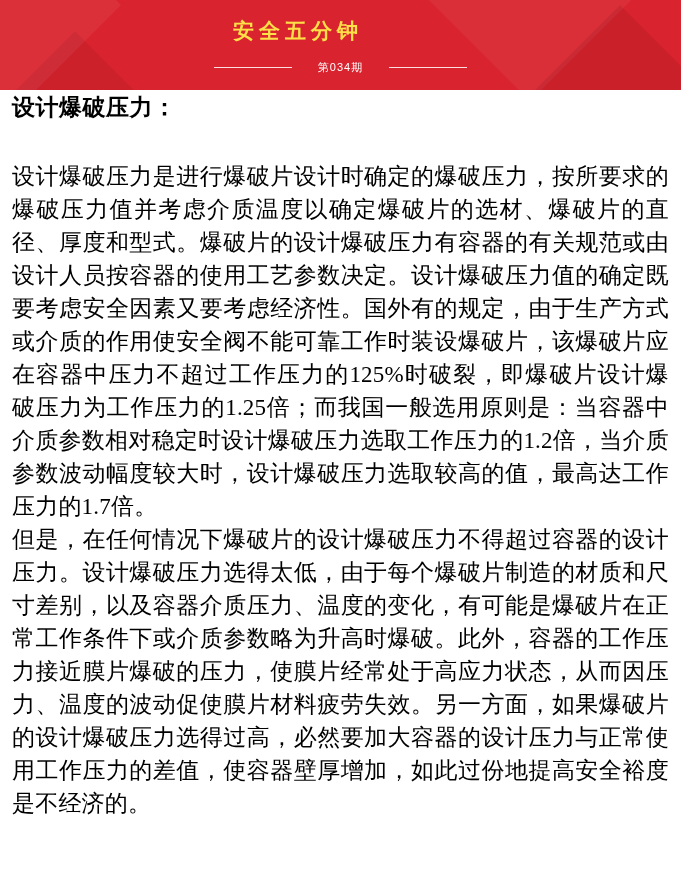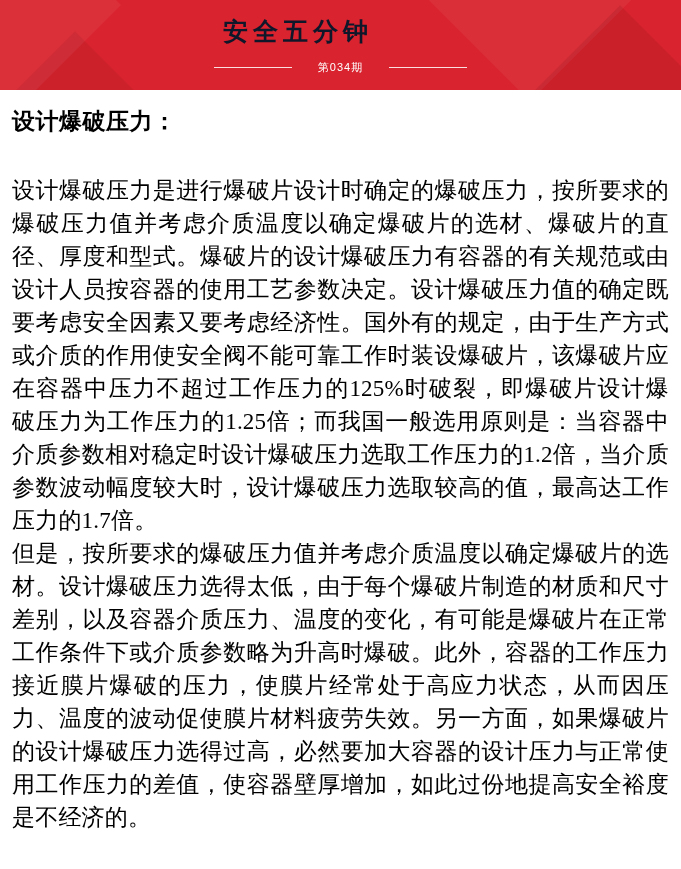--- a/index.html
+++ b/index.html
@@ -50,23 +50,23 @@
     width: 90px; height: 90px;
     left: 30px; top: 50px;
     background: rgba(0, 0, 0, 0.06);
   }
   .banner-title {
     position: absolute;
     top: 14px;
     left: 0;
     width: 596px;
     text-align: center;
-    color: #0f172a;
+    color: #fde047;
     font-family: "Liberation Sans", "DejaVu Sans", sans-serif;
-    font-size: 25px;
+    font-size: 21px;
     font-weight: bold;
     letter-spacing: 5px;
     line-height: 34px;
   }
   .banner-sub-row {
     position: absolute;
     top: 60px;
     left: 0;
     width: 681px;
     display: flex;
@@ -82,21 +82,21 @@
   .banner-issue {
     color: #ffffff;
     font-family: "Liberation Sans", "DejaVu Sans", sans-serif;
     font-size: 11px;
     letter-spacing: 1px;
     line-height: 14px;
     white-space: nowrap;
   }
   
   .content {
-    padding: 14px 12px 0 12px;
+    padding: 0 12px 0 12px;
   }
   .doc-heading {
     font-family: "Liberation Sans", "DejaVu Sans", sans-serif;
     font-size: 23px;
     font-weight: bold;
     color: #000000;
     margin: 0 0 6px 0;
     line-height: 34px;
     letter-spacing: 0.5px;
   }
@@ -132,16 +132,16 @@
       <span class="banner-rule"></span>
       <span class="banner-issue">第034期</span>
       <span class="banner-rule"></span>
     </div>
   </div>
 
   <div class="content">
     <h1 class="doc-heading">设计爆破压力：</h1>
     <div class="spacer-gap"></div>
     <p class="para">设计爆破压力是进行爆破片设计时确定的爆破压力，按所要求的爆破压力值并考虑介质温度以确定爆破片的选材、爆破片的直径、厚度和型式。爆破片的设计爆破压力有容器的有关规范或由设计人员按容器的使用工艺参数决定。设计爆破压力值的确定既要考虑安全因素又要考虑经济性。国外有的规定，由于生产方式或介质的作用使安全阀不能可靠工作时装设爆破片，该爆破片应在容器中压力不超过工作压力的125%时破裂，即爆破片设计爆破压力为工作压力的1.25倍；而我国一般选用原则是：当容器中介质参数相对稳定时设计爆破压力选取工作压力的1.2倍，当介质参数波动幅度较大时，设计爆破压力选取较高的值，最高达工作压力的1.7倍。</p>
-    <p class="para">但是，按所要求的爆破压力值并考虑介质温度以确定爆破片的选材。设计爆破压力选得太低，由于每个爆破片制造的材质和尺寸差别，以及容器介质压力、温度的变化，有可能是爆破片在正常工作条件下或介质参数略为升高时爆破。此外，容器的工作压力接近膜片爆破的压力，使膜片经常处于高应力状态，从而因压力、温度的波动促使膜片材料疲劳失效。另一方面，如果爆破片的设计爆破压力选得过高，必然要加大容器的设计压力与正常使用工作压力的差值，使容器壁厚增加，如此过份地提高安全裕度是不经济的。</p>
+    <p class="para">但是，在任何情况下爆破片的设计爆破压力不得超过容器的设计压力。设计爆破压力选得太低，由于每个爆破片制造的材质和尺寸差别，以及容器介质压力、温度的变化，有可能是爆破片在正常工作条件下或介质参数略为升高时爆破。此外，容器的工作压力接近膜片爆破的压力，使膜片经常处于高应力状态，从而因压力、温度的波动促使膜片材料疲劳失效。另一方面，如果爆破片的设计爆破压力选得过高，必然要加大容器的设计压力与正常使用工作压力的差值，使容器壁厚增加，如此过份地提高安全裕度是不经济的。</p>
   </div>
 
 </div>
 
 </body></html>

